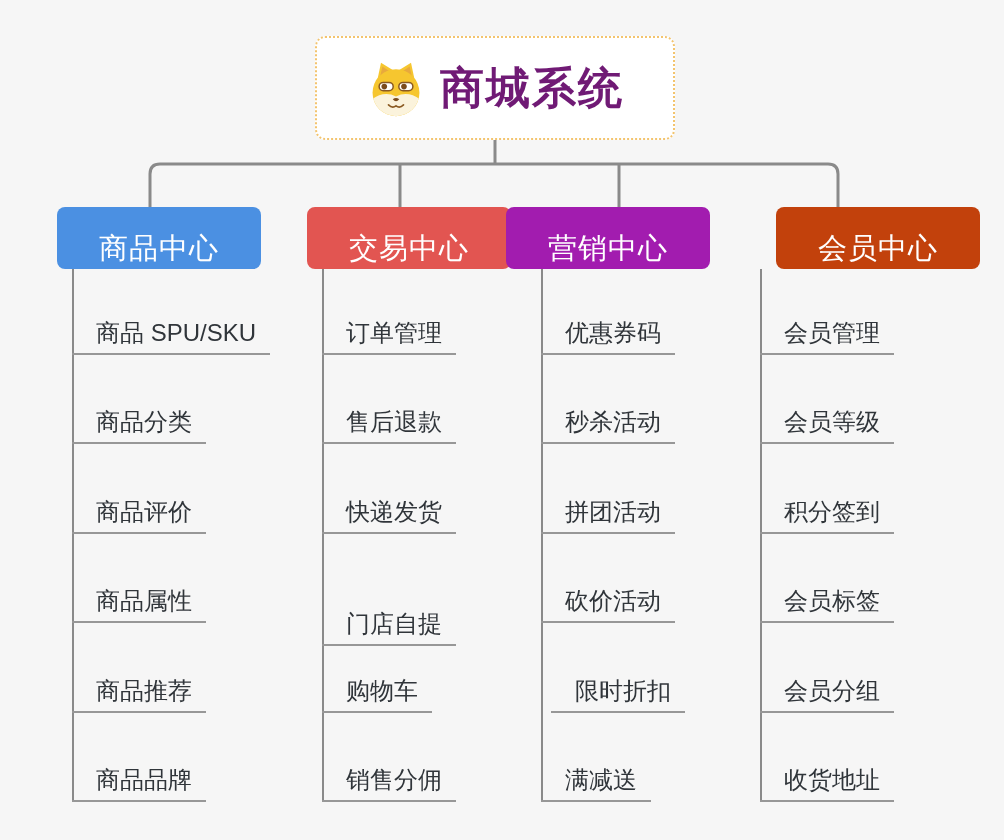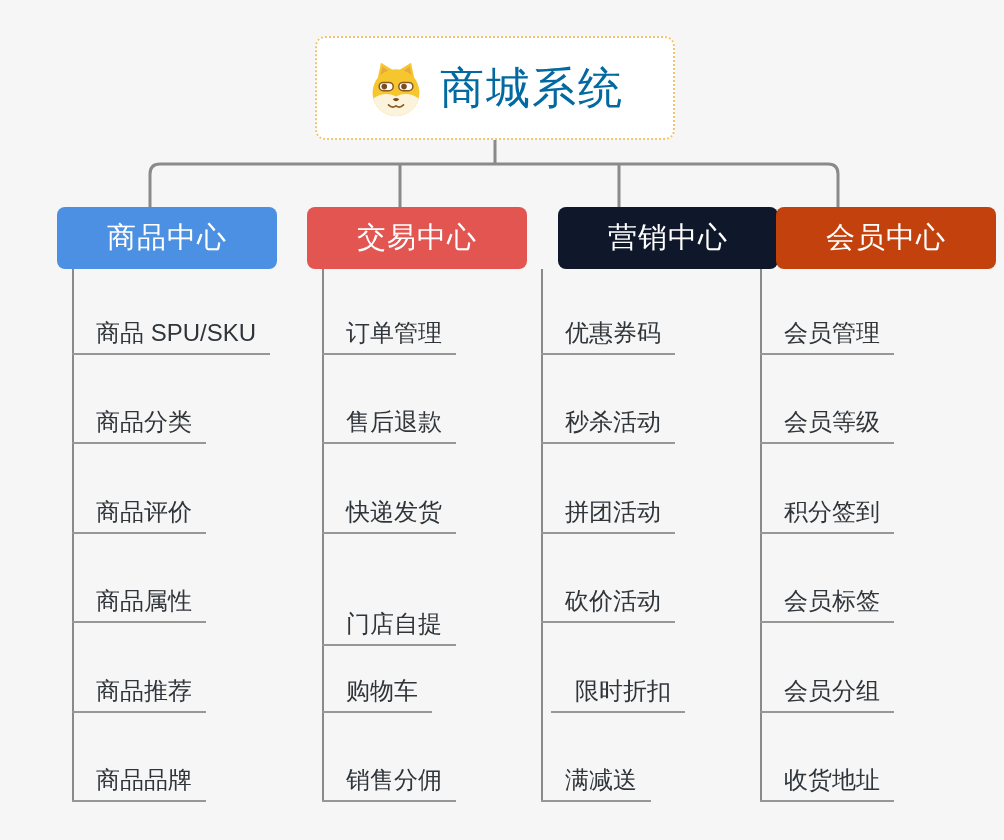--- a/index.html
+++ b/index.html
@@ -16,31 +16,31 @@
   
   .root-node{
     position:absolute;left:315px;top:36px;width:360px;height:104px;
     background:#ffffff;
     border:2px dotted #F3C46E;
     border-radius:10px;
     box-sizing:border-box;
     display:flex;align-items:center;justify-content:center;gap:14px;
   }
   .root-title{
-    font-size:44px;font-weight:normal;color:#0369a1;letter-spacing:2px;
+    font-size:44px;font-weight:bold;color:#701a75;letter-spacing:2px;
     line-height:1;
   }
   .dog{width:60px;height:62px;display:block;}
   
   #connectors{position:absolute;left:0;top:0;width:1004px;height:840px;}
   
   .branch-header{
-    position:absolute;top:207px;width:220px;height:62px;
+    position:absolute;top:207px;width:204px;height:62px;
     border-radius:8px;
-    display:flex;align-items:center;justify-content:center;
+    display:flex;align-items:flex-end;justify-content:center;
     color:#ffffff;font-size:29px;letter-spacing:1px;
     box-sizing:border-box;
   }
   
   .trunk{
     position:absolute;top:269px;width:0;
     border-left:2px solid #8a8a8a;
   }
   
   .sub-topic{
@@ -133,21 +133,21 @@
       </div>
       <div class="sub-topic" style="left: 322px; top: 598px;">
         <span>门店自提</span>
       </div>
       <div class="sub-topic" style="left: 322px; top: 665px;">
         <span>购物车</span>
       </div>
       <div class="sub-topic" style="left: 322px; top: 754px;">
         <span>销售分佣</span>
       </div>
-      <div class="branch-header" style="left: 558px; background: #0f172a;">
+      <div class="branch-header" style="left: 506px; background: #a21caf;">
         <span>营销中心</span>
       </div>
       <div class="trunk" style="left: 541px; height: 533px;"></div>
       <div class="sub-topic" style="left: 541px; top: 307px;">
         <span>优惠券码</span>
       </div>
       <div class="sub-topic" style="left: 541px; top: 396px;">
         <span>秒杀活动</span>
       </div>
       <div class="sub-topic" style="left: 541px; top: 486px;">

